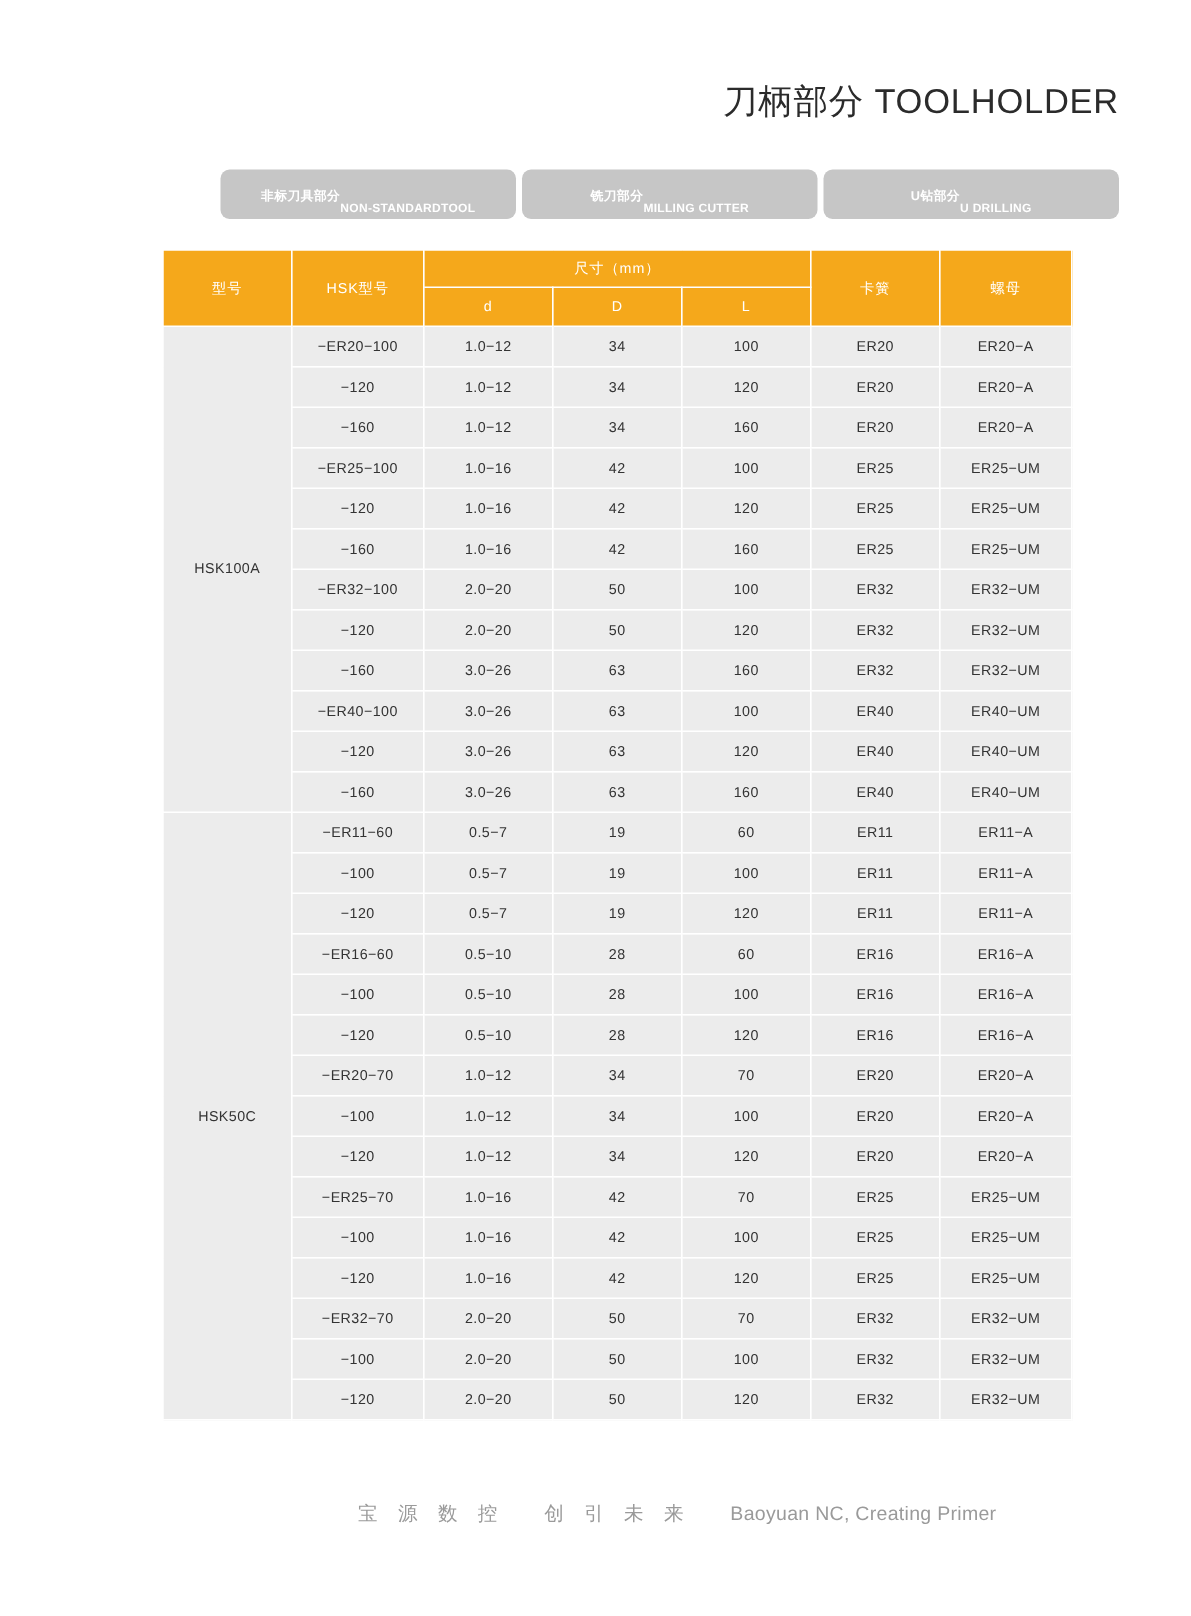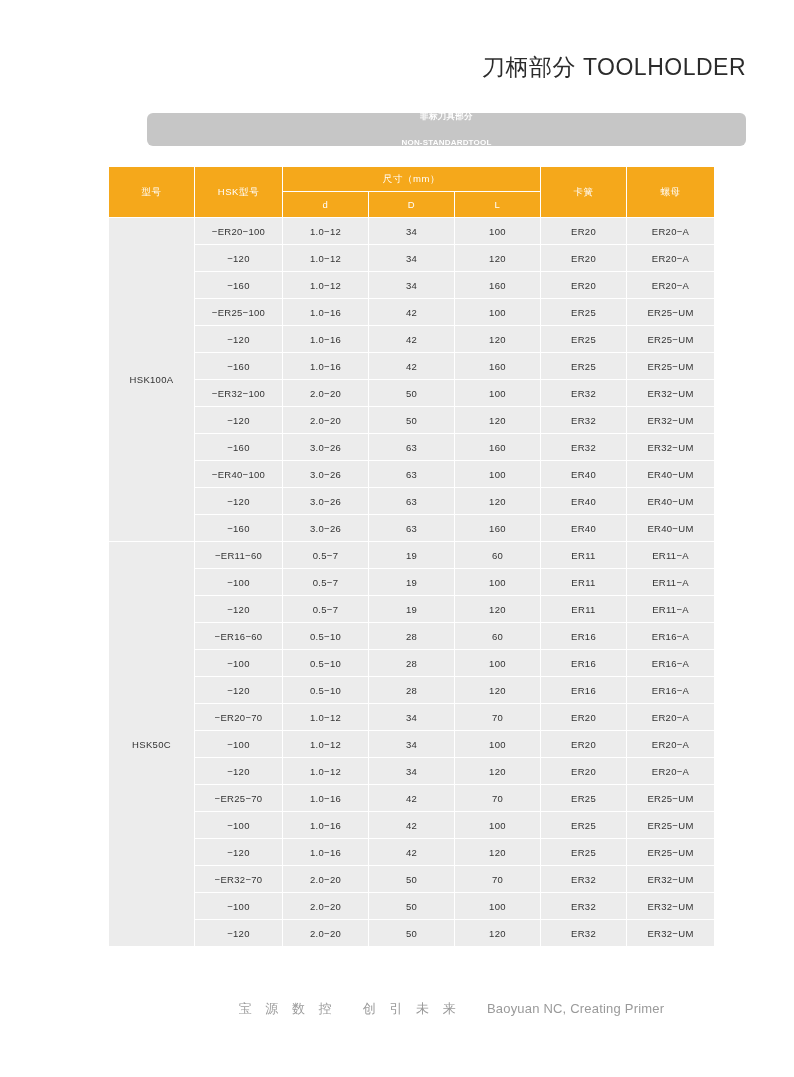--- a/index.html
+++ b/index.html
@@ -39,21 +39,21 @@
     height: 33px;
     display: flex;
     gap: 4px;
   }
   .tab {
     flex: 1 1 0;
     border-radius: 6px;
     background: #c6c6c6;
     color: #ffffff;
     display: flex;
-    flex-direction: column;
+    flex-direction: row;
     align-items: center;
     justify-content: center;
     line-height: 1.05;
     box-sizing: border-box;
     padding-top: 1px;
   }
   .tab.active { background: #4d9cc4; }
   .tab-cn {
     font-size: 8.5px;
     letter-spacing: 0.3px;
@@ -136,20 +136,28 @@
 </style>
 </head>
 <body>
 
 <div id="page-title">刀柄部分 TOOLHOLDER</div>
 
 <div id="tab-bar">
     <div class="tab">
       <div class="tab-cn">非标刀具部分</div>
       <div class="tab-en">NON-STANDARDTOOL</div>
+    </div>
+    <div class="tab">
+      <div class="tab-cn">铣刀部分</div>
+      <div class="tab-en">MILLING CUTTER</div>
+    </div>
+    <div class="tab">
+      <div class="tab-cn">U钻部分</div>
+      <div class="tab-en">U DRILLING</div>
     </div>
   </div>
 
 <table id="spec-table">
   <thead>
     <tr>
       <th class="h-main" rowspan="2" style="width:85px">型号</th>
       <th class="h-main" rowspan="2" style="width:87px">HSK型号</th>
       <th class="h-dim-group" colspan="3">尺寸（mm）</th>
       <th class="h-main" rowspan="2" style="width:85px">卡簧</th>

